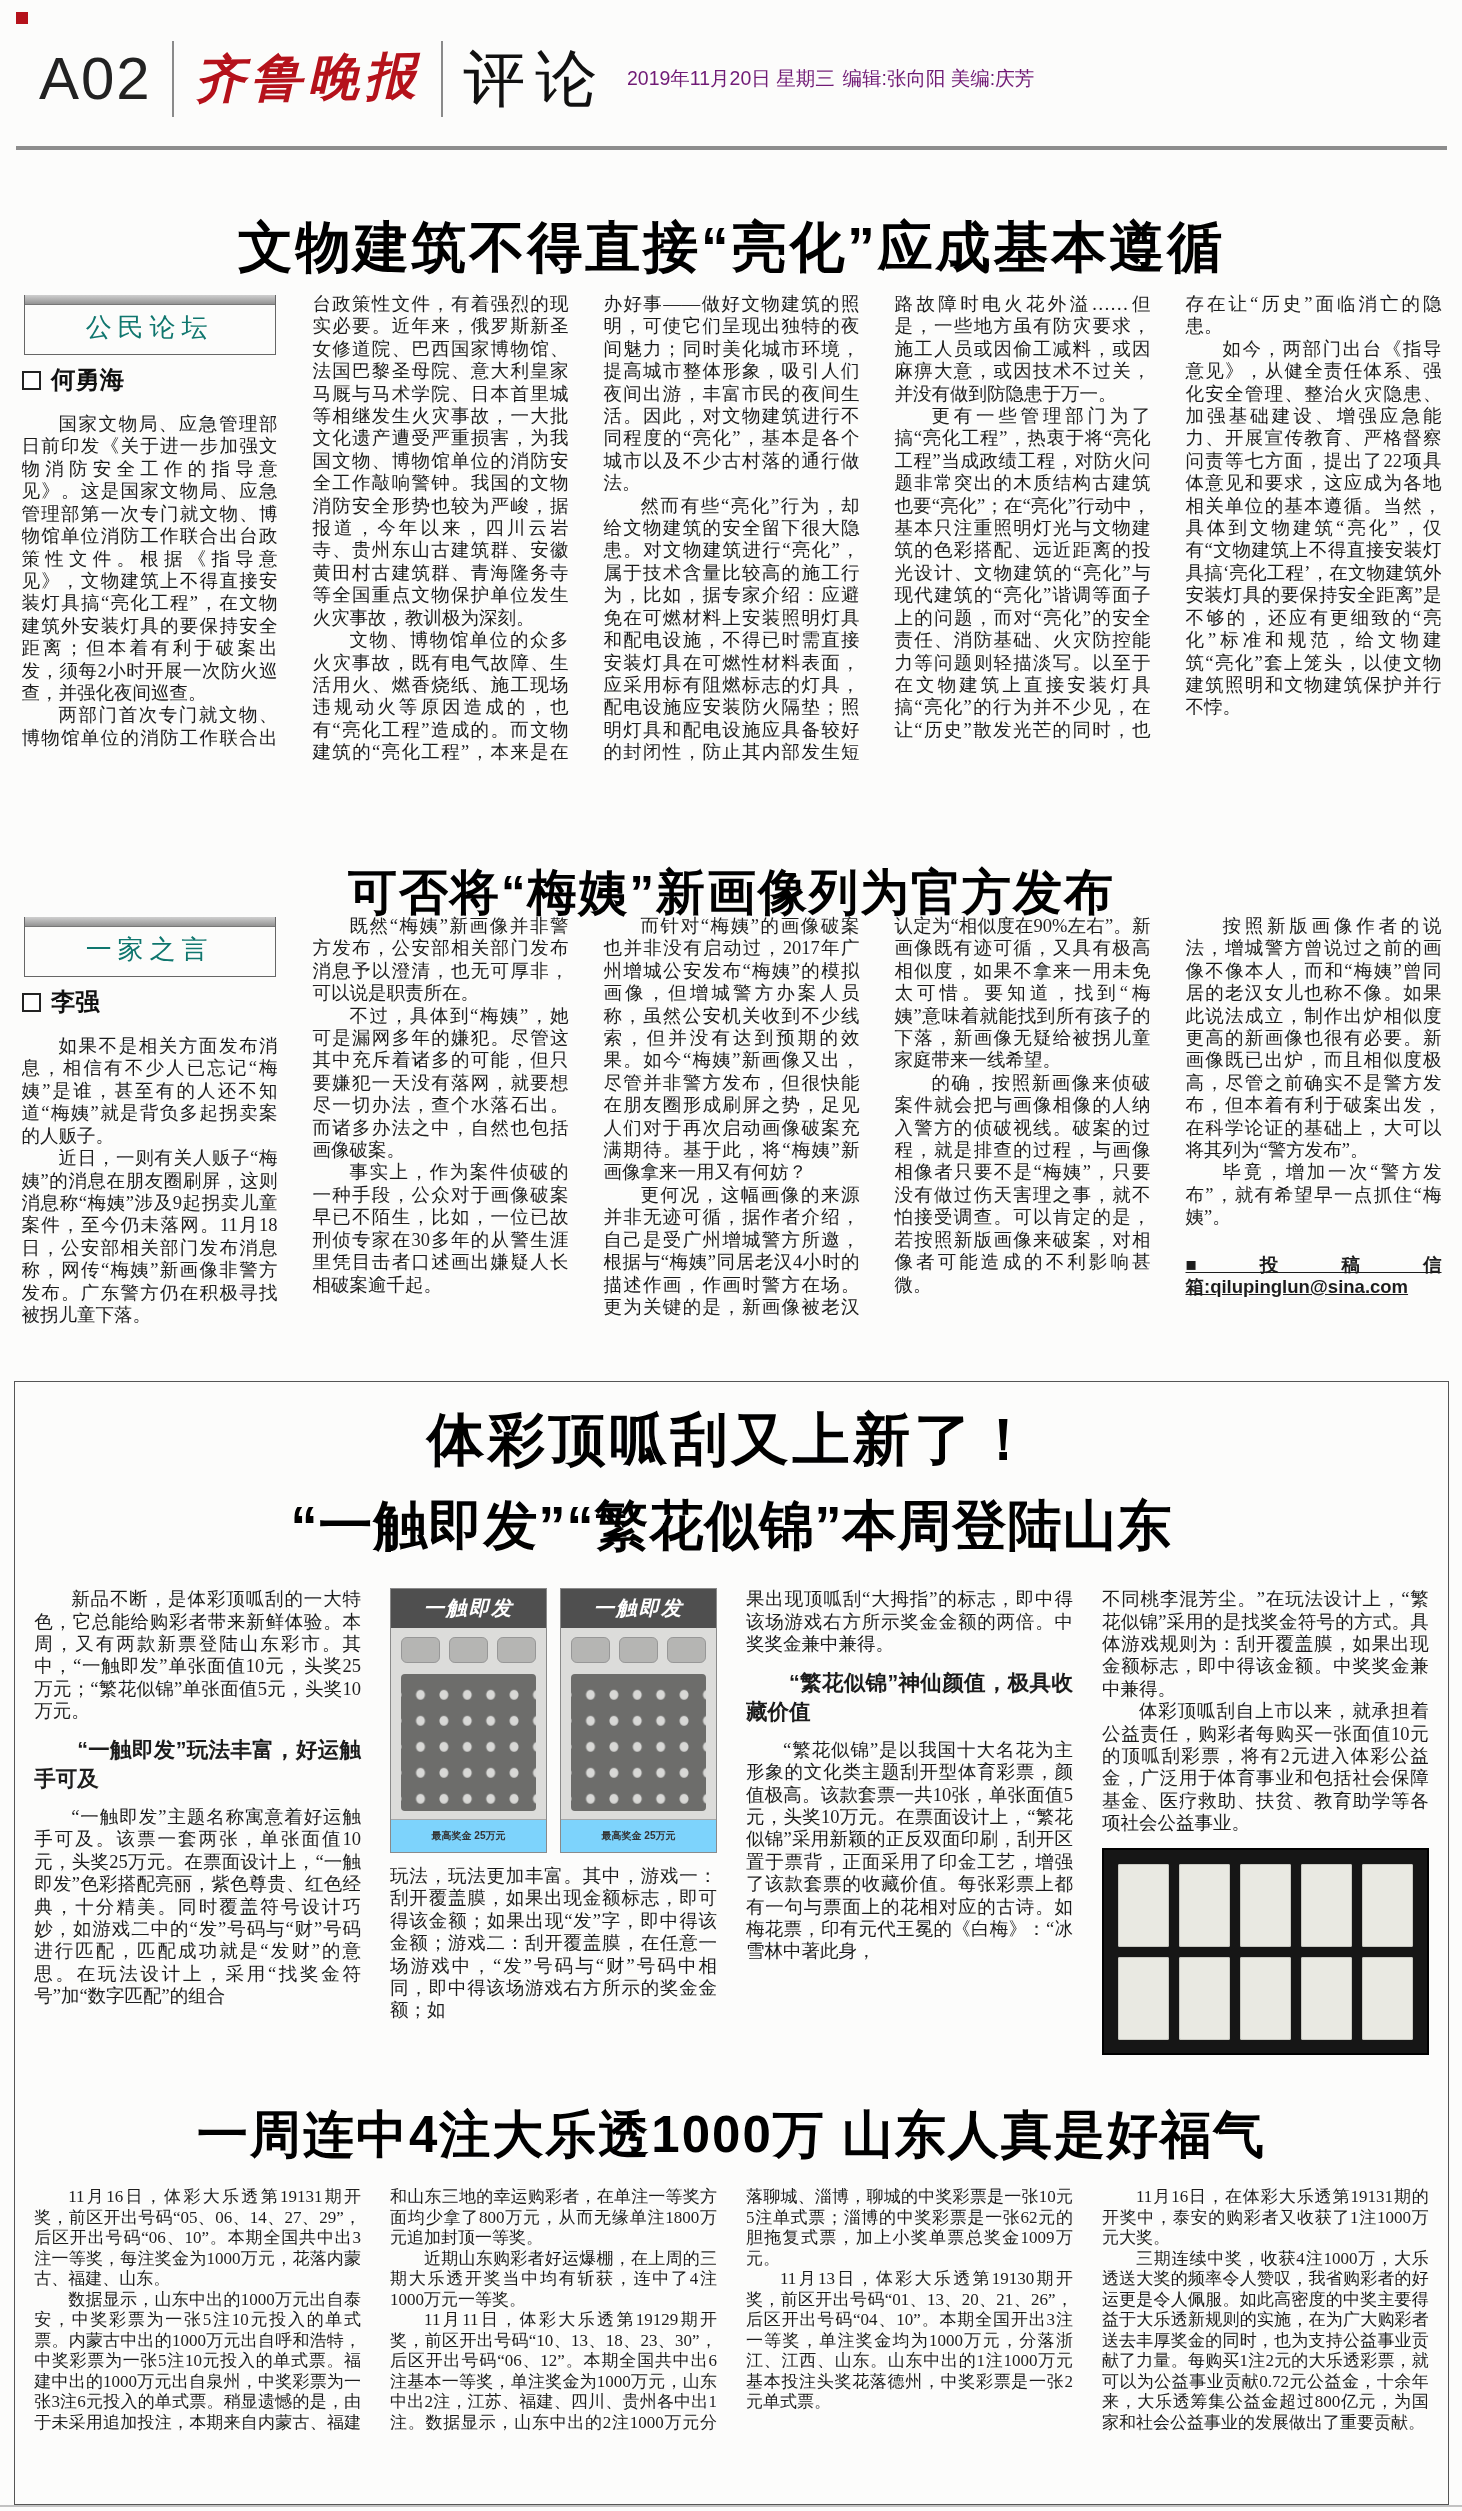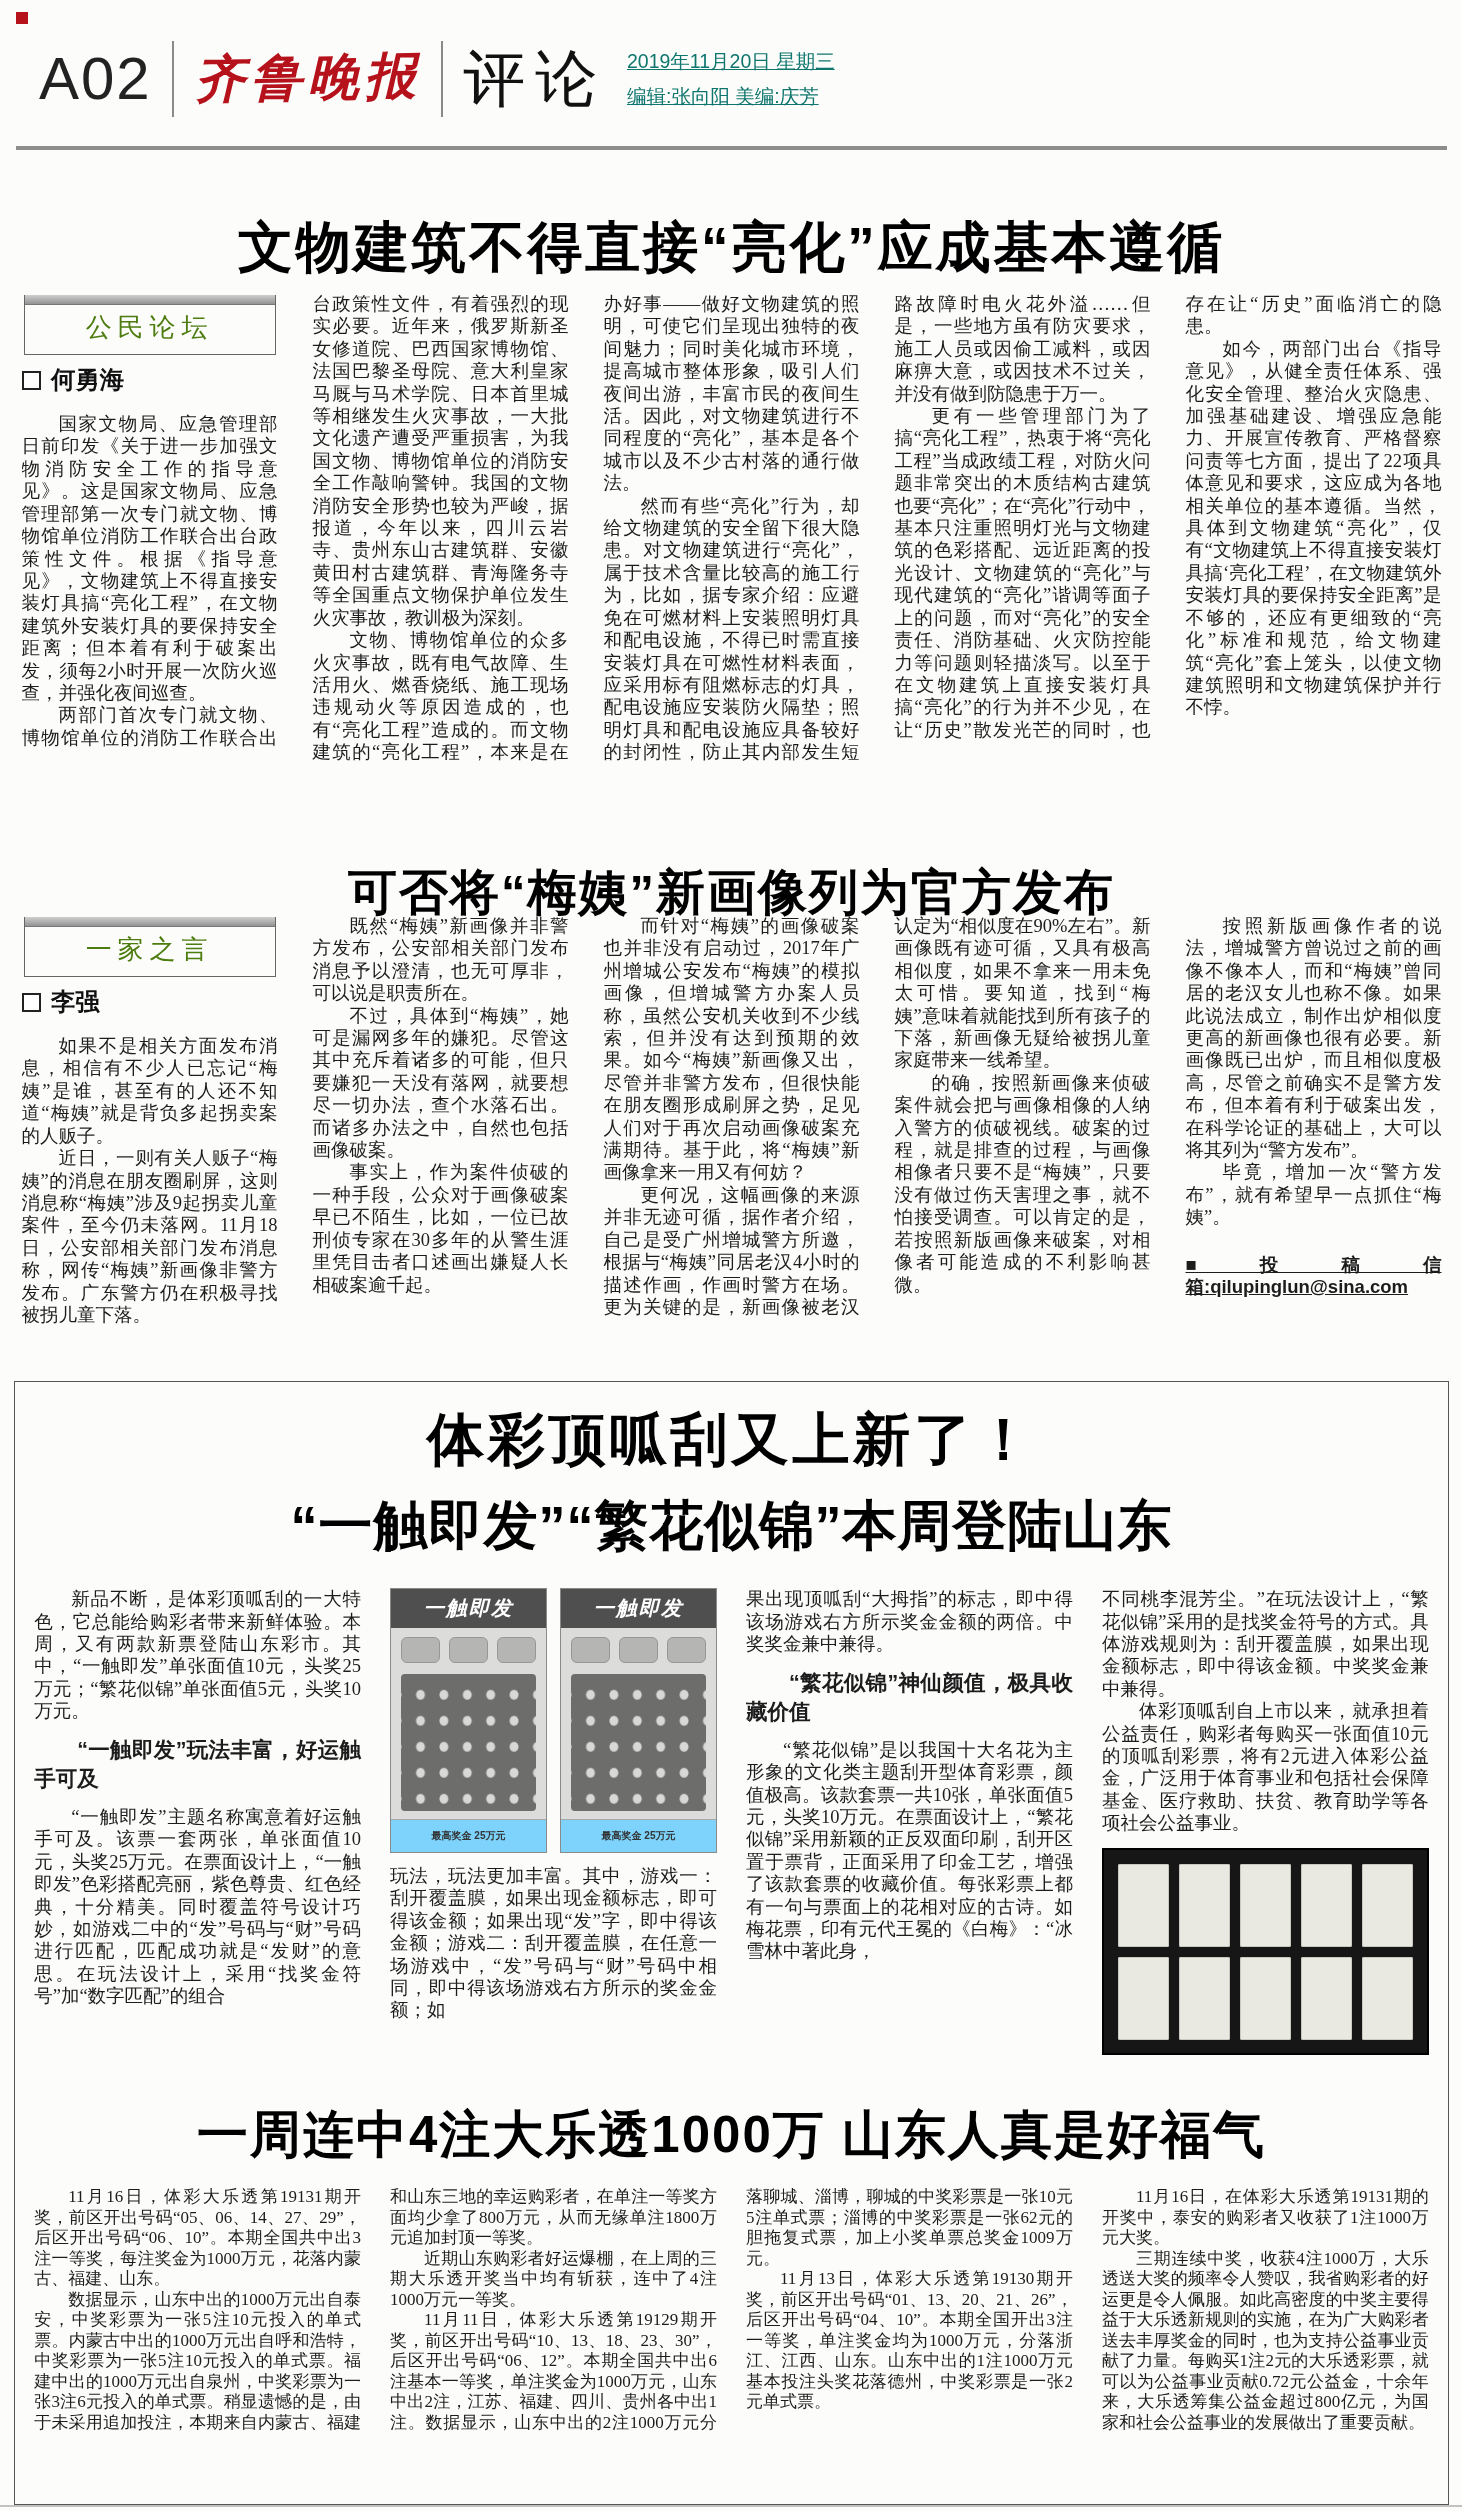--- a/index.html
+++ b/index.html
@@ -9,36 +9,36 @@
     font-family:"Liberation Serif","DejaVu Serif",serif;
   }
   
   .masthead{position:absolute;top:9.8px;left:15.6px;right:15.6px;height:127px;}
   .mast-redsq{position:absolute;left:0;top:2px;width:12.7px;height:12.7px;background:#b5121b;}
   .mast-row{position:absolute;left:23.4px;top:27px;display:flex;align-items:center;gap:20px;}
   .page-no{font-family:"Liberation Sans","DejaVu Sans",sans-serif;font-size:60px;font-weight:400;letter-spacing:2px;color:#222;}
   .mast-divider{width:2px;height:76px;background:#8a8a8a;}
   .paper-logo{font-size:51px;font-weight:bold;font-style:italic;color:#b5121b;letter-spacing:5.9px;transform:rotate(-1deg);}
   .section-name{font-size:62px;font-weight:500;color:#111;letter-spacing:9.8px;font-family:"Liberation Serif","DejaVu Serif",serif;}
-  .mast-meta{display:flex;flex-direction:column;gap:7.8px;color:#0f766e;font-size:19.5px;font-family:"Liberation Sans","DejaVu Sans",sans-serif;text-decoration:underline;}
+  .mast-meta{display:flex;flex-direction:row;gap:7.8px;color:#701a75;font-size:19.5px;font-family:"Liberation Sans","DejaVu Sans",sans-serif;}
   .rule-header{position:absolute;top:146px;left:15.6px;right:15.6px;height:3.9px;background:#8d8d8d;}
   
   .headline{position:absolute;left:0;right:0;text-align:center;font-family:"Liberation Sans","DejaVu Sans",sans-serif;font-weight:900;color:#000;}
   .h-a1{top:174px;font-size:55px;letter-spacing:2.9px;}
   .h-a2{top:827px;font-size:49px;letter-spacing:2px;}
   
   .art-body{position:absolute;left:21.5px;right:21.5px;font-size:18.5px;line-height:22.4px;text-align:justify;overflow:hidden;}
   .a1{top:293px;height:493px;column-count:5;column-gap:35px;}
   .a2{top:915px;height:444px;column-count:5;column-gap:35px;}
   .para{margin:0;text-indent:2em;}
   .para.cont{text-indent:0;}
   
   .label-box{break-inside:avoid;border:1px solid #666;border-top:none;margin:2px 2px 13.7px 2px;}
   .label-top{height:8.8px;background:linear-gradient(#cfcfcf,#939393);border-bottom:1px solid #777;}
-  .label-text{text-align:center;font-size:26px;letter-spacing:5.9px;padding:12.7px 0 14.6px 0;color:#4d7c0f;}
+  .label-text{text-align:center;font-size:26px;letter-spacing:5.9px;padding:12.7px 0 14.6px 0;color:#0f766e;}
   .author-row{break-inside:avoid;display:flex;align-items:center;gap:9.8px;margin:3.9px 0 21.5px 0;}
   .author-square{width:15.6px;height:15.6px;border:2px solid #222;background:#fff;flex:0 0 auto;}
   .author-name{font-family:"Liberation Sans","DejaVu Sans",sans-serif;font-weight:bold;font-size:24.4px;color:#111;}
   .mailbox{margin-top:25px;text-indent:0;font-family:"Liberation Sans","DejaVu Sans",sans-serif;font-weight:bold;font-size:18.5px;text-decoration:underline;}
   
   .ad-block{position:absolute;top:1381px;left:13.7px;right:13.7px;height:1122px;border:1px solid #555;background:#fcfcfb;overflow:hidden;}
   .ad-h{ text-align:center;font-family:"Liberation Sans","DejaVu Sans",sans-serif;font-weight:900;color:#000;}
   .ad-h1{margin-top:19.5px;font-size:57px;letter-spacing:3.9px;}
   .ad-h2{margin-top:11.7px;font-size:54px;letter-spacing:1px;}
   .ad-cols{display:flex;gap:29px;padding:25px 19.5px 0 19.5px;height:495px;overflow:hidden;

